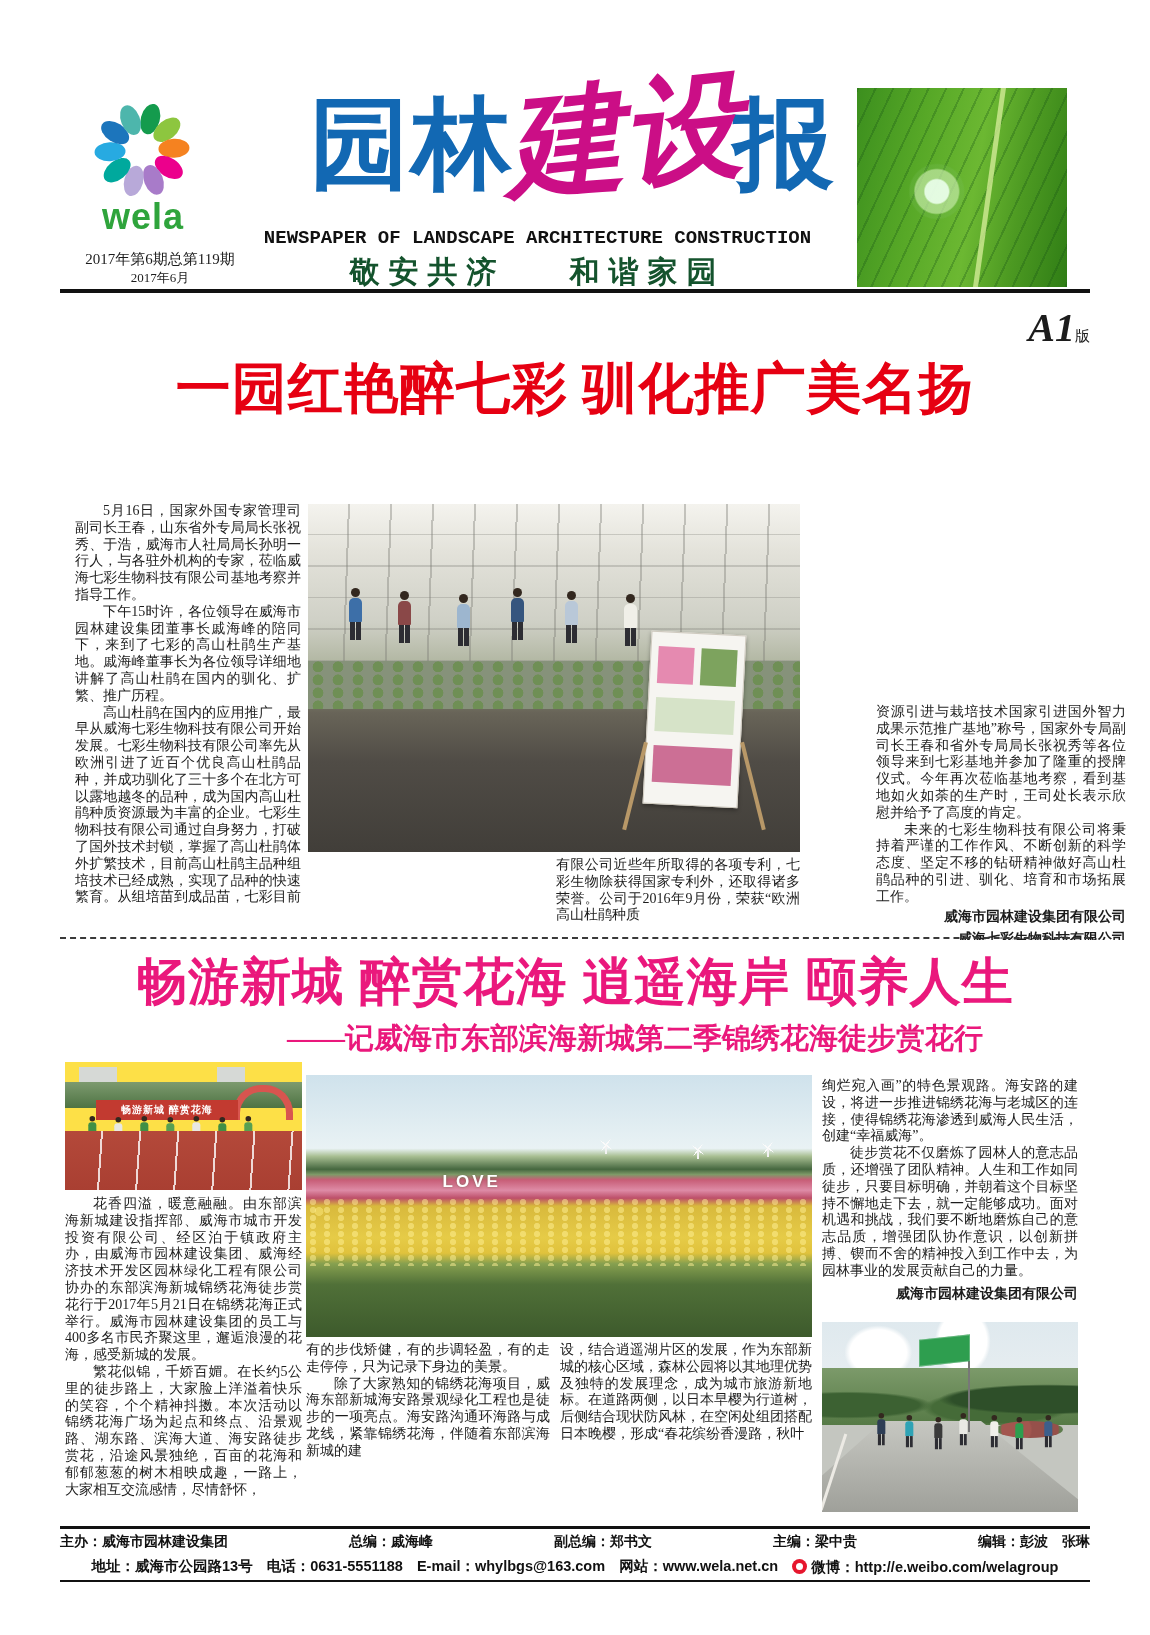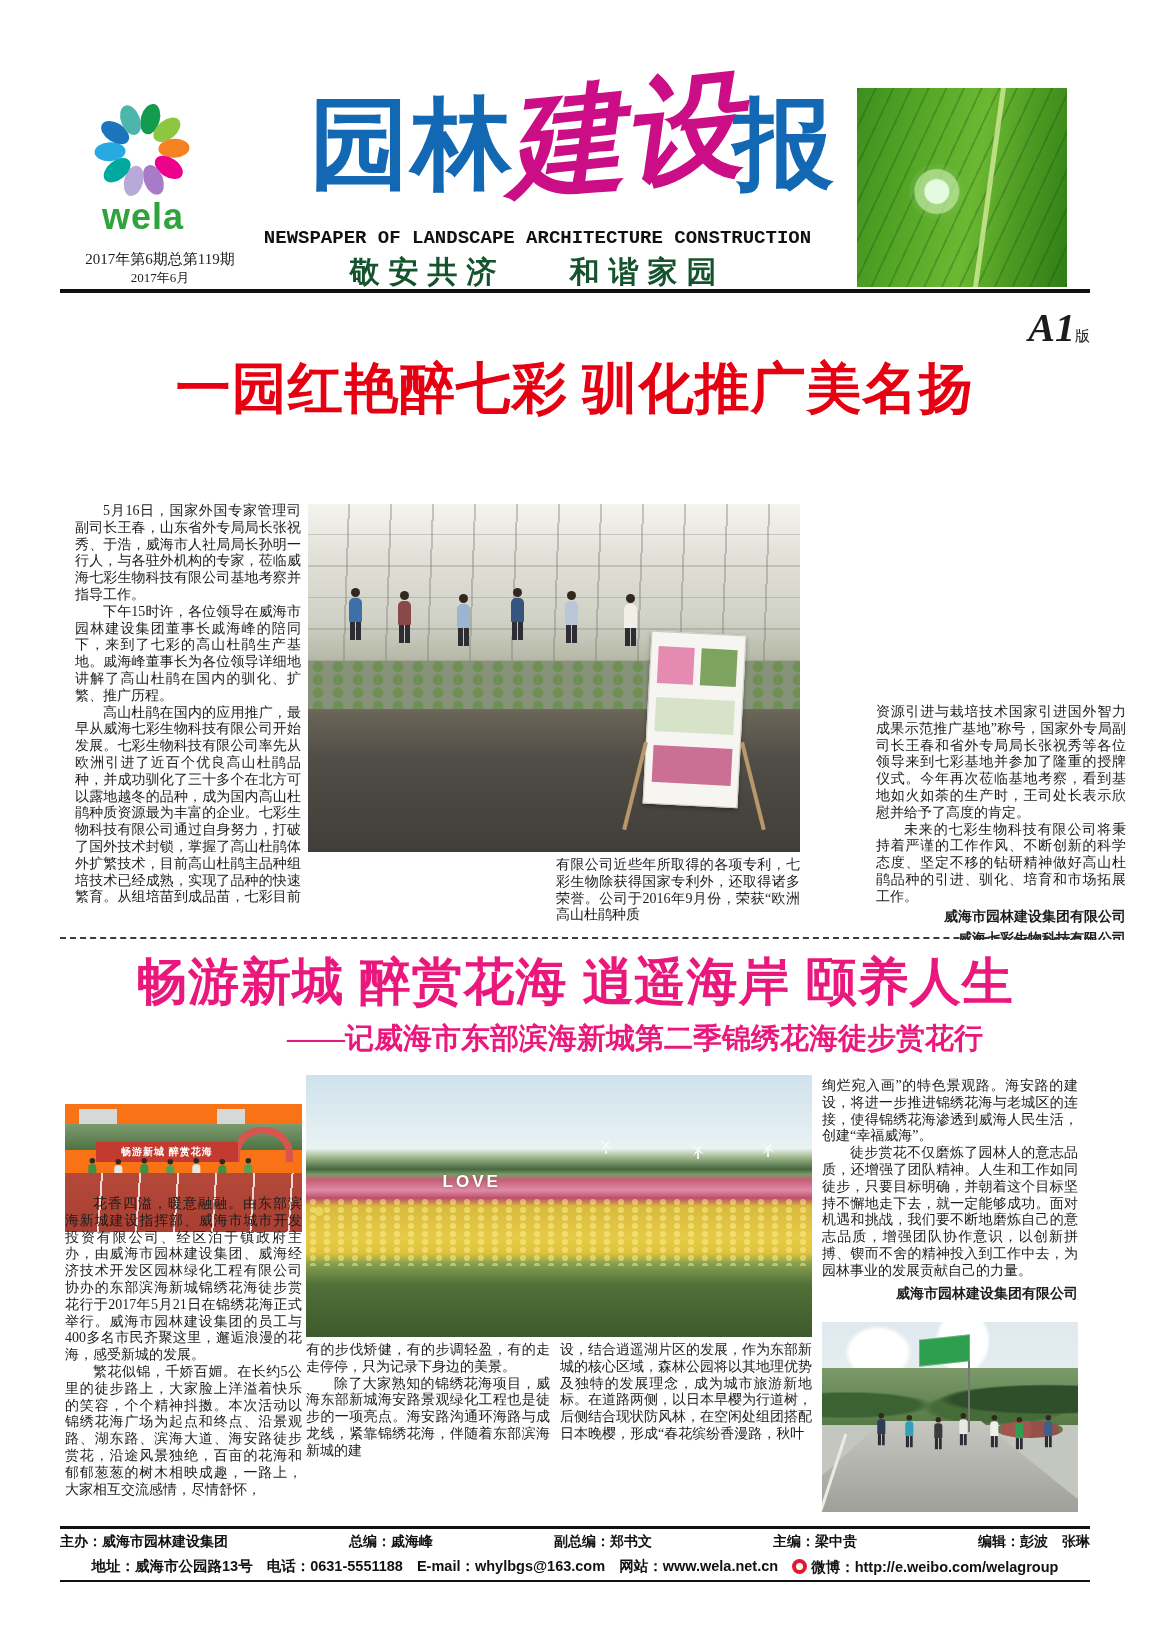--- a/index.html
+++ b/index.html
@@ -80,21 +80,21 @@
       radial-gradient(circle at 28% 55%,#f29cc2 0 7%,transparent 8%),
       radial-gradient(circle at 40% 32%,#e060a0 0 8%,transparent 9%),
       radial-gradient(circle at 52% 50%,#ef8ab8 0 6%,transparent 7%),
       radial-gradient(circle at 10% 62%,#d9548f 0 6%,transparent 7%),
       radial-gradient(circle at 44% 68%,#e77cae 0 5%,transparent 6%),
       radial-gradient(circle at 62% 30%,#f0a3c6 0 5%,transparent 6%),
       radial-gradient(circle at 50% 45%,#7d9a62 0 40%,transparent 44%) 0 0/22px 16px,
       linear-gradient(90deg,#7e9a66 0%,#68875177 55%,#41603a 100%),
       linear-gradient(180deg,#87a06d 0%,#5d7a48 60%,#42603a 100%);}
 
-  #photo-track{left:65px;top:1104px;width:237px;height:128px;background:#f97316;}
+  #photo-track{left:65px;top:1062px;width:237px;height:128px;background:#fde047;}
   #photo-track .trees{position:absolute;left:0;right:0;top:16%;height:20%;
     background:linear-gradient(180deg,#7d9a6f,#4e7343);}
   #photo-track .bldg{position:absolute;top:4%;height:14%;background:#d6d9d6;}
   #photo-track .banner{position:absolute;left:13%;top:30%;width:60%;height:15%;background:#c23a30;
     color:#fff;font-family:"Liberation Sans",sans-serif;font-weight:bold;font-size:10px;
     display:flex;align-items:center;justify-content:center;letter-spacing:1px;white-space:nowrap;}
   #photo-track .arch{position:absolute;right:4%;top:18%;width:46px;height:28px;border:7px solid #d8554f;
     border-bottom:none;border-radius:28px 28px 0 0;}
   #photo-track .track{position:absolute;left:0;right:0;bottom:0;height:46%;
     background:repeating-linear-gradient(94deg,transparent 0 36px,rgba(255,255,255,.8) 36px 38px),

